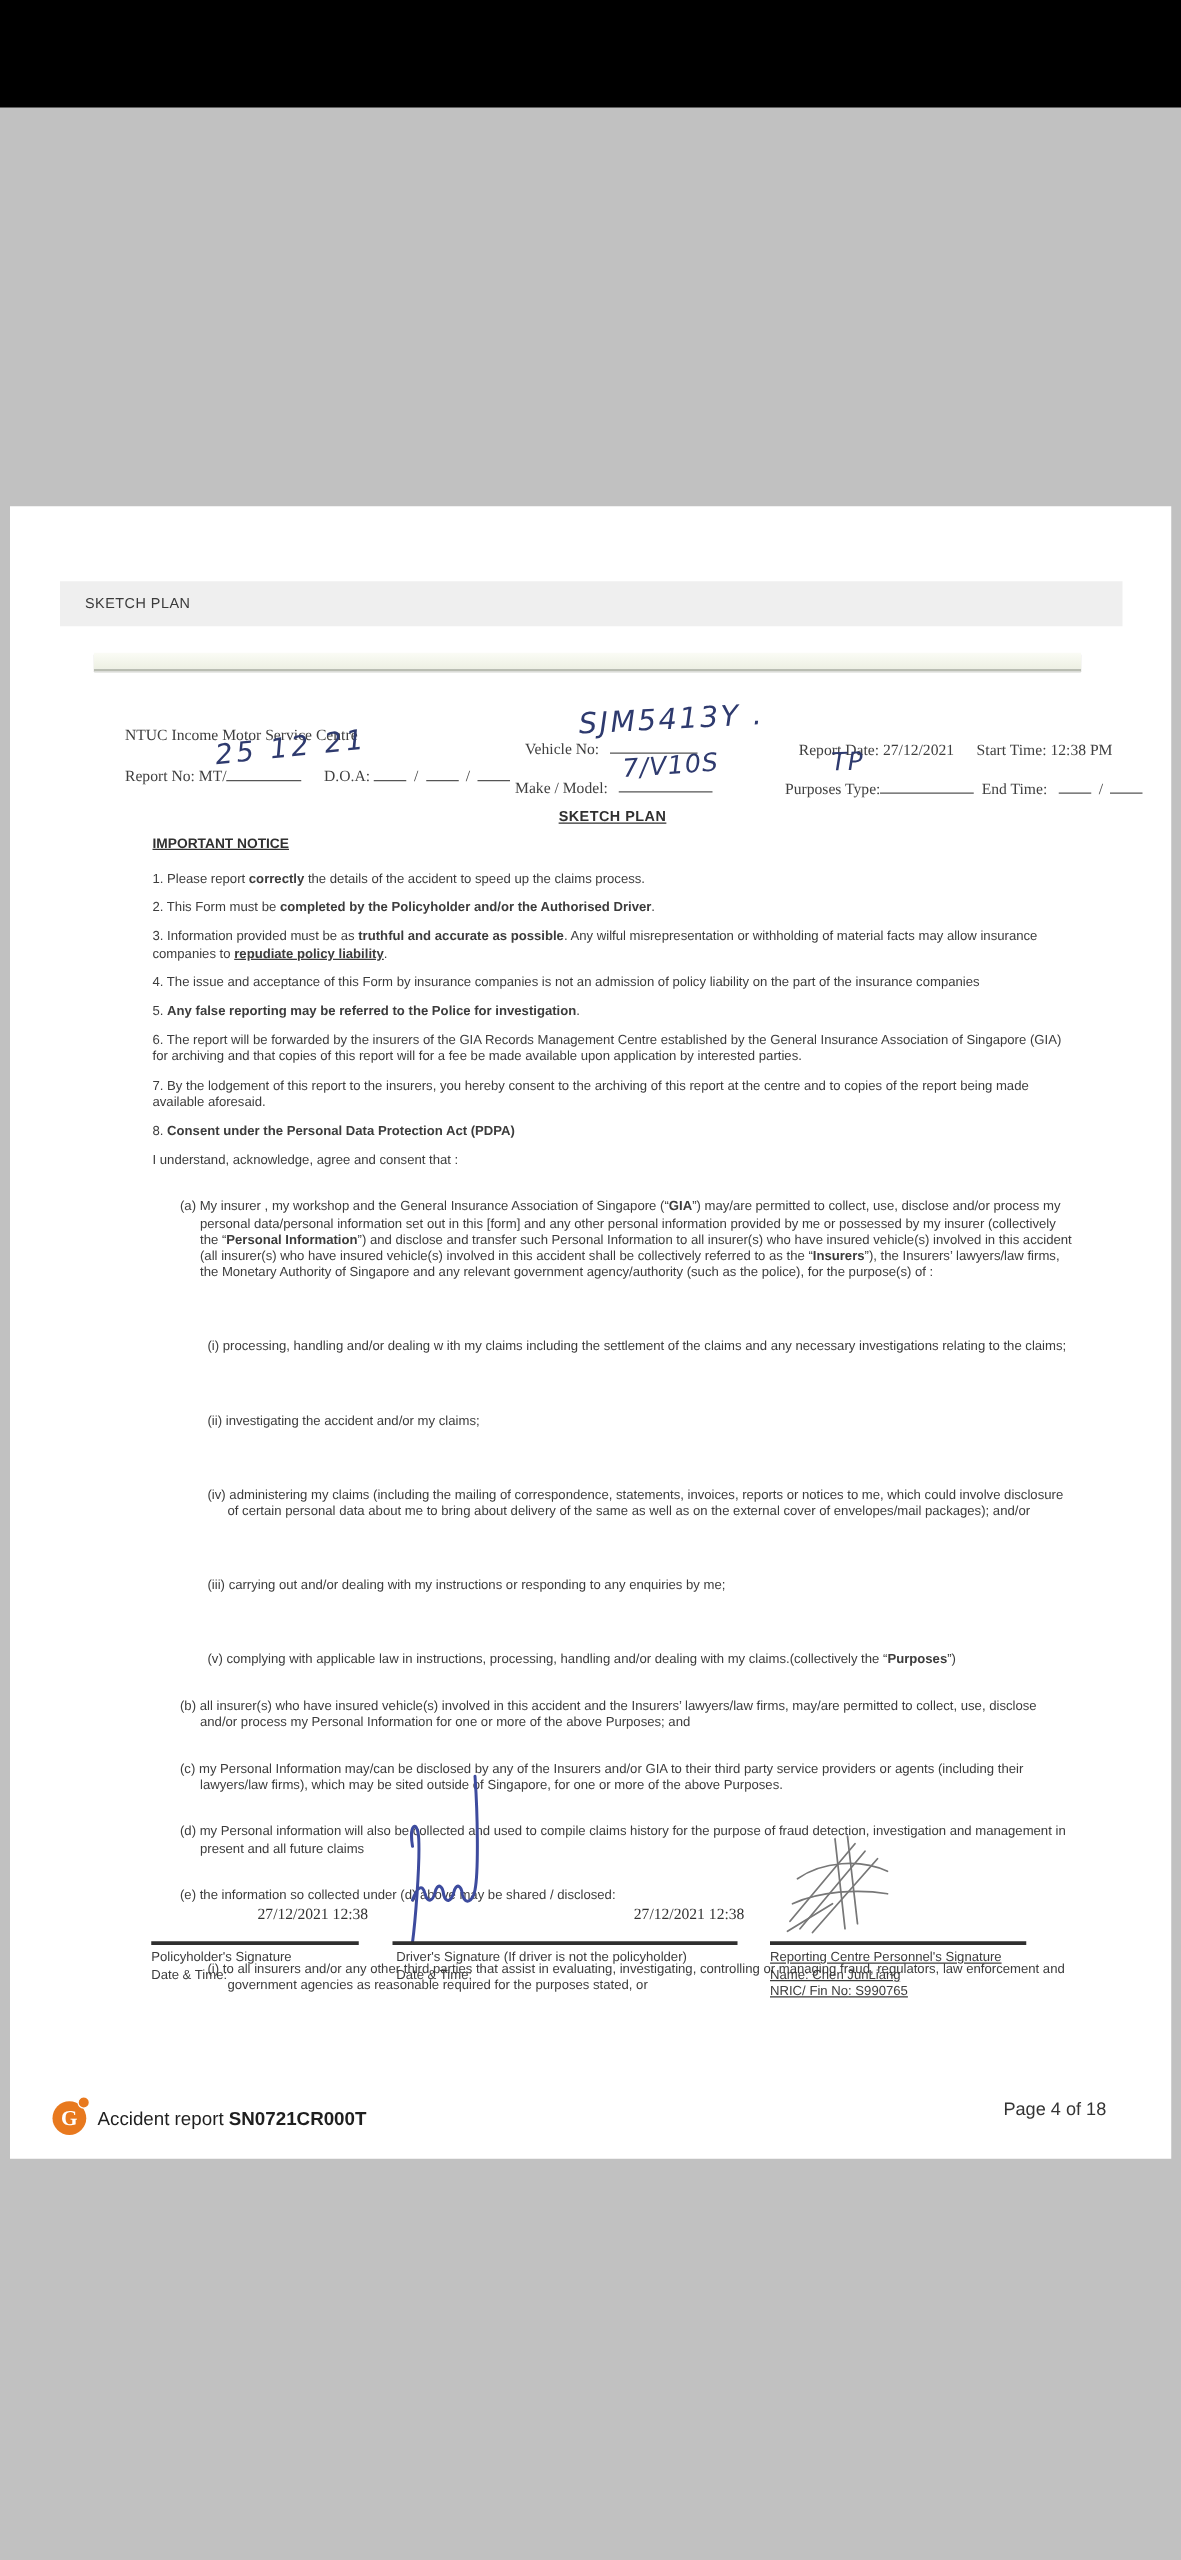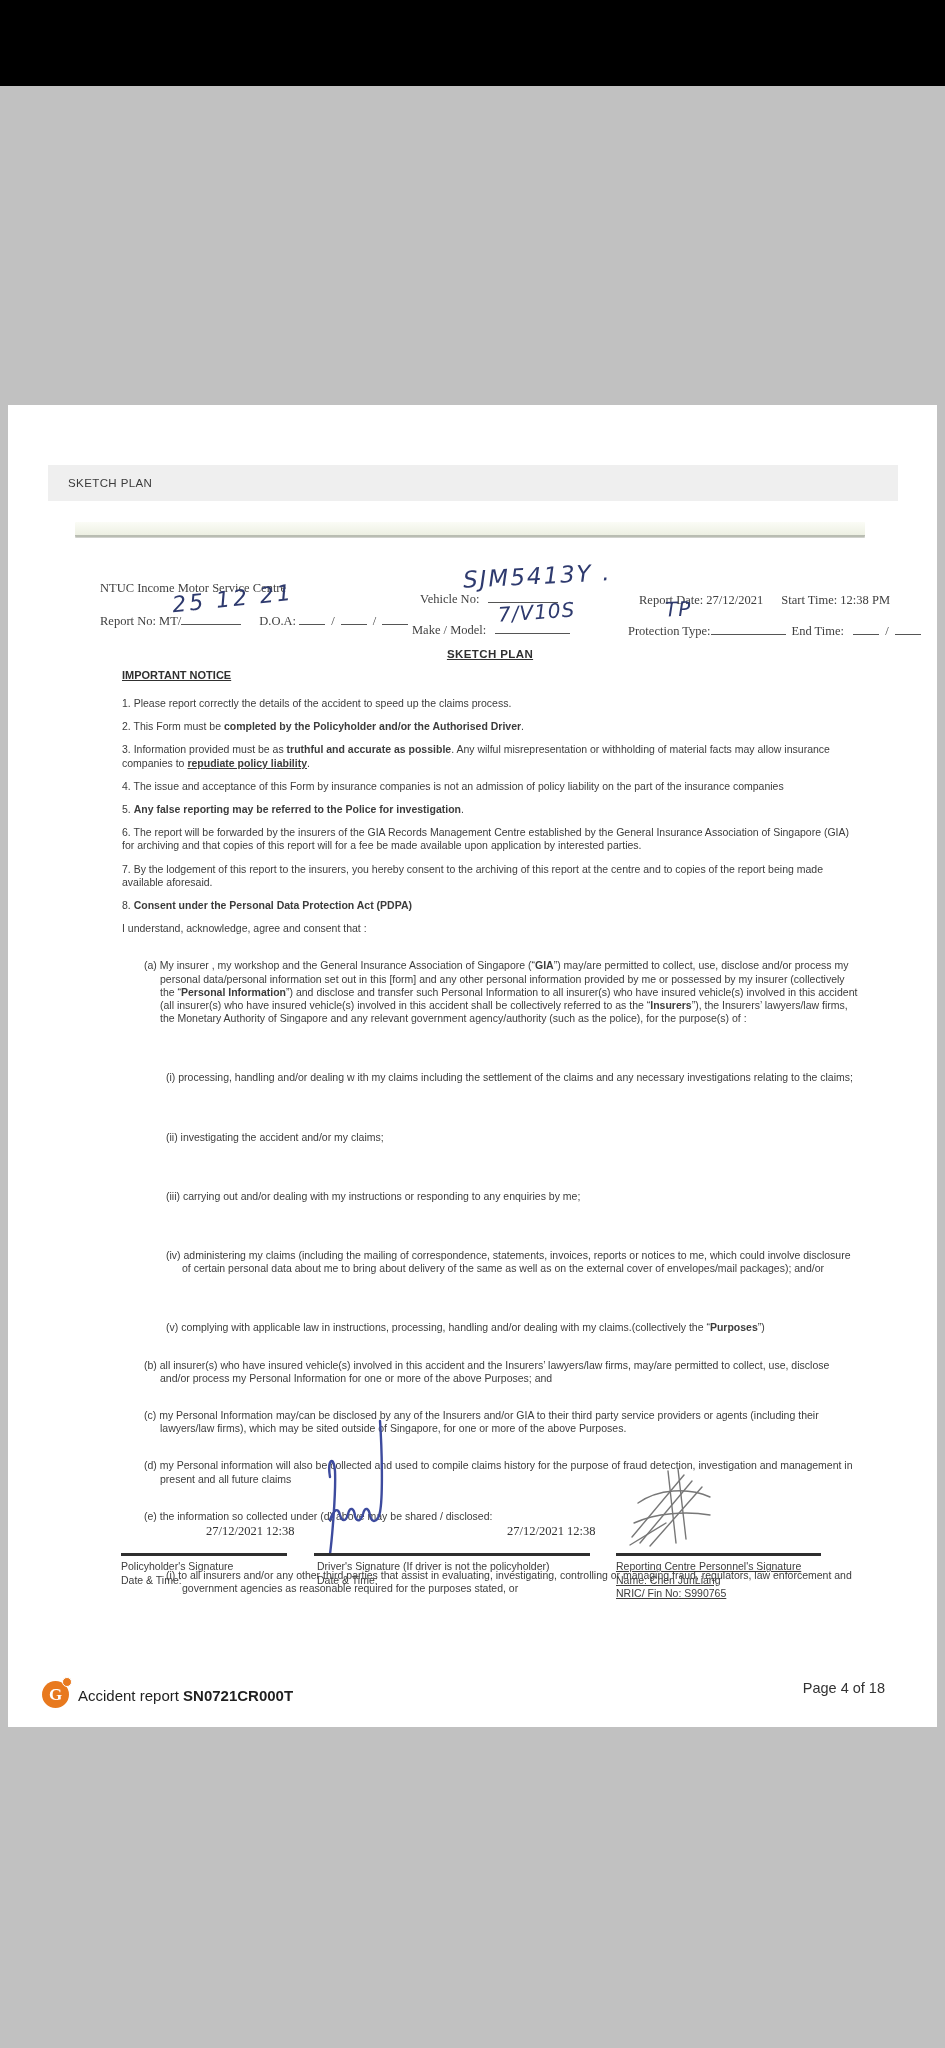--- a/index.html
+++ b/index.html
@@ -118,43 +118,43 @@
     <span>Make / Model:</span>
     <span class="blank w75 gapS"></span>
   </div>
   <span class="hw hw-make">7/V10S</span>
 
   <div class="fh nowrapline" style="left:631px;top:188px;">
     <span>Report Date: 27/12/2021</span><span class="gapL">Start Time: 12:38 PM</span>
   </div>
 
   <div class="fh nowrapline" style="left:620px;top:218px;">
-    <span>Protection Type:</span><span class="blank w75"></span><span class="gapS">End Time:</span>
+    <span>Purposes Type:</span><span class="blank w75"></span><span class="gapS">End Time:</span>
     <span class="blank w26 gapS"></span><span class="gapS">/</span><span class="blank w26 gapS"></span>
   </div>
   <span class="hw hw-type">TP</span>
 
   <div class="bodywrap">
     <div class="doc-title">SKETCH PLAN</div>
     <div class="notice-head">IMPORTANT NOTICE</div>
     <div>
-        <div class="para ind0"><span>1. Please report </span><span style="font-weight: normal;">correctly</span><span> the details of the accident to speed up the claims process.</span></div>
+        <div class="para ind0"><span>1. Please report </span><span style="font-weight: bold;">correctly</span><span> the details of the accident to speed up the claims process.</span></div>
         <div class="para ind0"><span>2. This Form must be </span><span style="font-weight: bold;">completed by the Policyholder and/or the Authorised Driver</span><span>.</span></div>
         <div class="para ind0"><span>3. Information provided must be as </span><span style="font-weight: bold;">truthful and accurate as possible</span><span>. Any wilful misrepresentation or withholding of material facts may allow insurance companies to </span><span style="font-weight: bold; text-decoration: underline;">repudiate policy liability</span><span>.</span></div>
         <div class="para ind0"><span>4. The issue and acceptance of this Form by insurance companies is not an admission of policy liability on the part of the insurance companies</span></div>
         <div class="para ind0"><span>5. </span><span style="font-weight: bold;">Any false reporting may be referred to the Police for investigation</span><span>.</span></div>
         <div class="para ind0"><span>6. The report will be forwarded by the insurers of the GIA Records Management Centre established by the General Insurance Association of Singapore (GIA) for archiving and that copies of this report will for a fee be made available upon application by interested parties.</span></div>
         <div class="para ind0"><span>7. By the lodgement of this report to the insurers, you hereby consent to the archiving of this report at the centre and to copies of the report being made available aforesaid.</span></div>
         <div class="para ind0"><span>8. </span><span style="font-weight: bold;">Consent under the Personal Data Protection Act (PDPA)</span></div>
         <div class="para ind0"><span>I understand, acknowledge, agree and consent that :</span></div>
         <div class="para ind1 hang"><span>(a) My insurer , my workshop and the General Insurance Association of Singapore (“</span><span style="font-weight: bold;">GIA</span><span>”) may/are permitted to collect, use, disclose and/or process my personal data/personal information set out in this [form] and any other personal information provided by me or possessed by my insurer (collectively the “</span><span style="font-weight: bold;">Personal Information</span><span>”) and disclose and transfer such Personal Information to all insurer(s) who have insured vehicle(s) involved in this accident (all insurer(s) who have insured vehicle(s) involved in this accident shall be collectively referred to as the “</span><span style="font-weight: bold;">Insurers</span><span>”), the Insurers’ lawyers/law firms, the Monetary Authority of Singapore and any relevant government agency/authority (such as the police), for the purpose(s) of :</span></div>
         <div class="para ind2 hang"><span>(i) processing, handling and/or dealing w ith my claims including the settlement of the claims and any necessary investigations relating to the claims;</span></div>
         <div class="para ind2 hang"><span>(ii) investigating the accident and/or my claims;</span></div>
+        <div class="para ind2 hang"><span>(iv) administering my claims (including the mailing of correspondence, statements, invoices, reports or notices to me, which could involve disclosure of certain personal data about me to bring about delivery of the same as well as on the external cover of envelopes/mail packages); and/or</span></div>
         <div class="para ind2 hang"><span>(iii) carrying out and/or dealing with my instructions or responding to any enquiries by me;</span></div>
-        <div class="para ind2 hang"><span>(iv) administering my claims (including the mailing of correspondence, statements, invoices, reports or notices to me, which could involve disclosure of certain personal data about me to bring about delivery of the same as well as on the external cover of envelopes/mail packages); and/or</span></div>
         <div class="para ind2 hang"><span>(v) complying with applicable law in instructions, processing, handling and/or dealing with my claims.(collectively the “</span><span style="font-weight: bold;">Purposes</span><span>”)</span></div>
         <div class="para ind1 hang"><span>(b) all insurer(s) who have insured vehicle(s) involved in this accident and the Insurers’ lawyers/law firms, may/are permitted to collect, use, disclose and/or process my Personal Information for one or more of the above Purposes; and</span></div>
         <div class="para ind1 hang"><span>(c) my Personal Information may/can be disclosed by any of the Insurers and/or GIA to their third party service providers or agents (including their lawyers/law firms), which may be sited outside of Singapore, for one or more of the above Purposes.</span></div>
         <div class="para ind1 hang"><span>(d) my Personal information will also be collected and used to compile claims history for the purpose of fraud detection, investigation and management in present and all future claims</span></div>
         <div class="para ind1 hang"><span>(e) the information so collected under (d) above may be shared / disclosed:</span></div>
         <div class="para ind2 hang"><span>(i) to all insurers and/or any other third parties that assist in evaluating, investigating, controlling or managing fraud, regulators, law enforcement and government agencies as reasonable required for the purposes stated, or</span></div>
       </div>
   </div>
 
   <div class="sigwrap">

